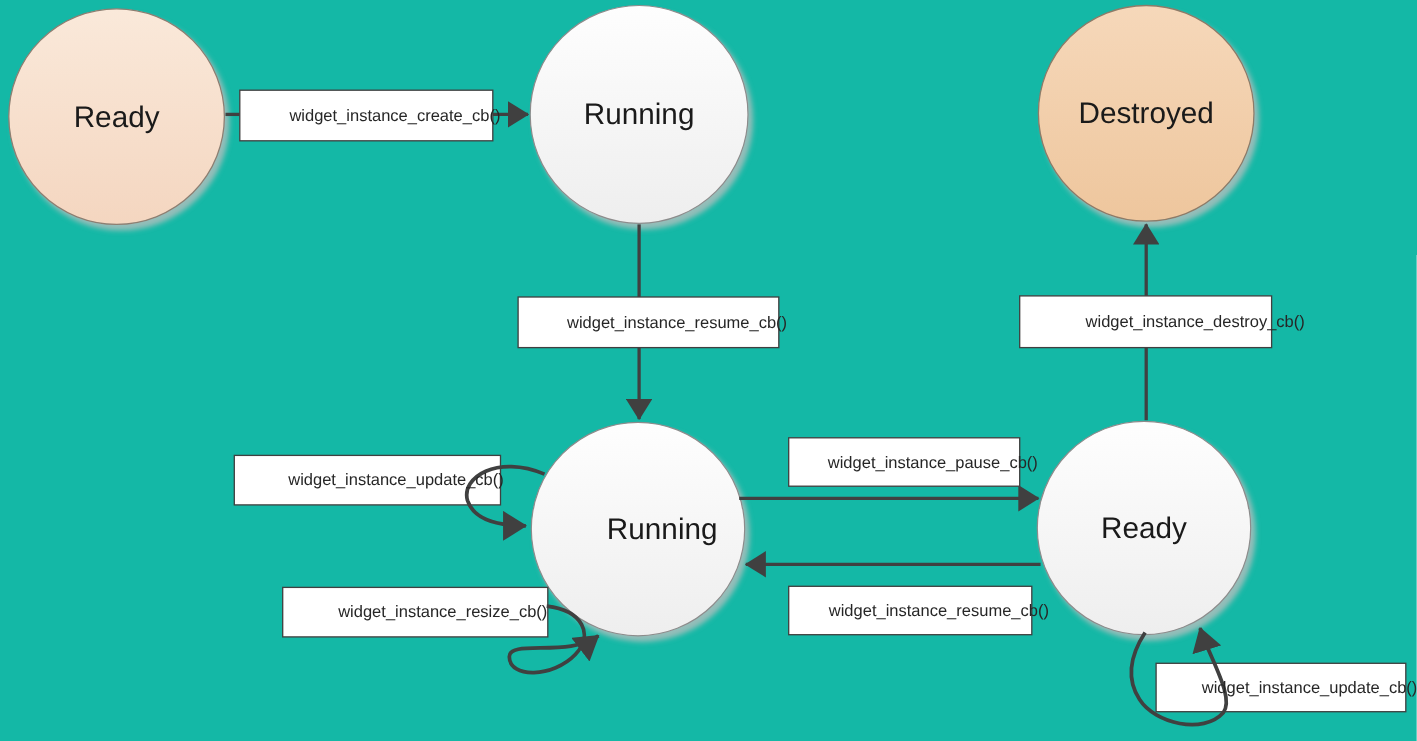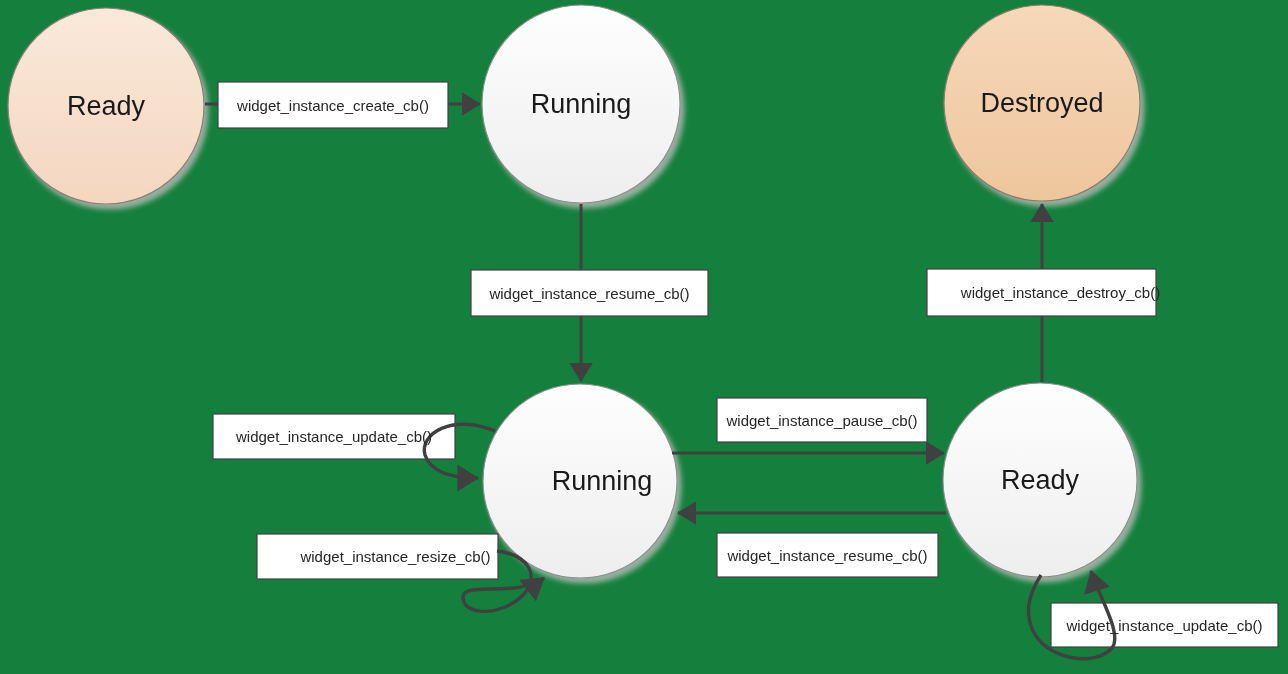--- a/index.html
+++ b/index.html
@@ -1,20 +1,20 @@
 <!DOCTYPE html>
 <html><head>
 <meta charset="utf-8">
 <style>
   html, body { margin: 0; padding: 0; background: #ffffff; }
   #stage {
     position: relative;
     width: 1288px;
     height: 674px;
-    background: #15803d;
+    background: #14b8a6;
     font-family: "Liberation Sans", sans-serif;
     overflow: hidden;
   }
   #diagram-svg { position: absolute; left: 0; top: 0; }
   .state-label {
     position: absolute;
     width: 180px;
     height: 36px;
     line-height: 36px;
     text-align: center;
@@ -23,20 +23,21 @@
     letter-spacing: 0px;
   }
   .edge-label {
     position: absolute;
     display: flex;
     align-items: center;
     justify-content: center;
     font-size: 15px;
     color: #262626;
     white-space: nowrap;
+    padding-left: 26px;
   }
 </style>
 </head>
 <body>
 
 <div id="stage">
 
   <svg id="diagram-svg" width="1288" height="674" viewBox="0 0 1288 674">
     <defs>
       <linearGradient id="gradReady" x1="0" y1="0" x2="0" y2="1">
@@ -88,19 +89,19 @@
 
   <div class="state-label" style="left:16px;  top:88px;">Ready</div>
   <div class="state-label" style="left:491px; top:86px;">Running</div>
   <div class="state-label" style="left:952px; top:85px;">Destroyed</div>
   <div class="state-label" style="left:512px; top:463px;">Running</div>
   <div class="state-label" style="left:950px; top:462px;">Ready</div>
 
   <div class="edge-label" style="left:218px; top:82px;  width:230px; height:46px;">widget_instance_create_cb()</div>
   <div class="edge-label" style="left:471px; top:270px; width:237px; height:46px;">widget_instance_resume_cb()</div>
   <div class="edge-label" style="left:213px; top:414px; width:242px; height:45px;">widget_instance_update_cb()</div>
-  <div class="edge-label" style="left:275px; top:534px; width:241px; height:45px;">widget_instance_resize_cb()</div>
+  <div class="edge-label" style="left:256px; top:534px; width:241px; height:45px;">widget_instance_resize_cb()</div>
   <div class="edge-label" style="left:717px; top:398px; width:210px; height:44px;">widget_instance_pause_cb()</div>
   <div class="edge-label" style="left:717px; top:533px; width:221px; height:44px;">widget_instance_resume_cb()</div>
   <div class="edge-label" style="left:927px; top:269px; width:267px; height:47px;">widget_instance_destroy_cb()</div>
   <div class="edge-label" style="left:1051px; top:603px; width:227px; height:44px;">widget_instance_update_cb()</div>
 
 </div>
 
 </body></html>

